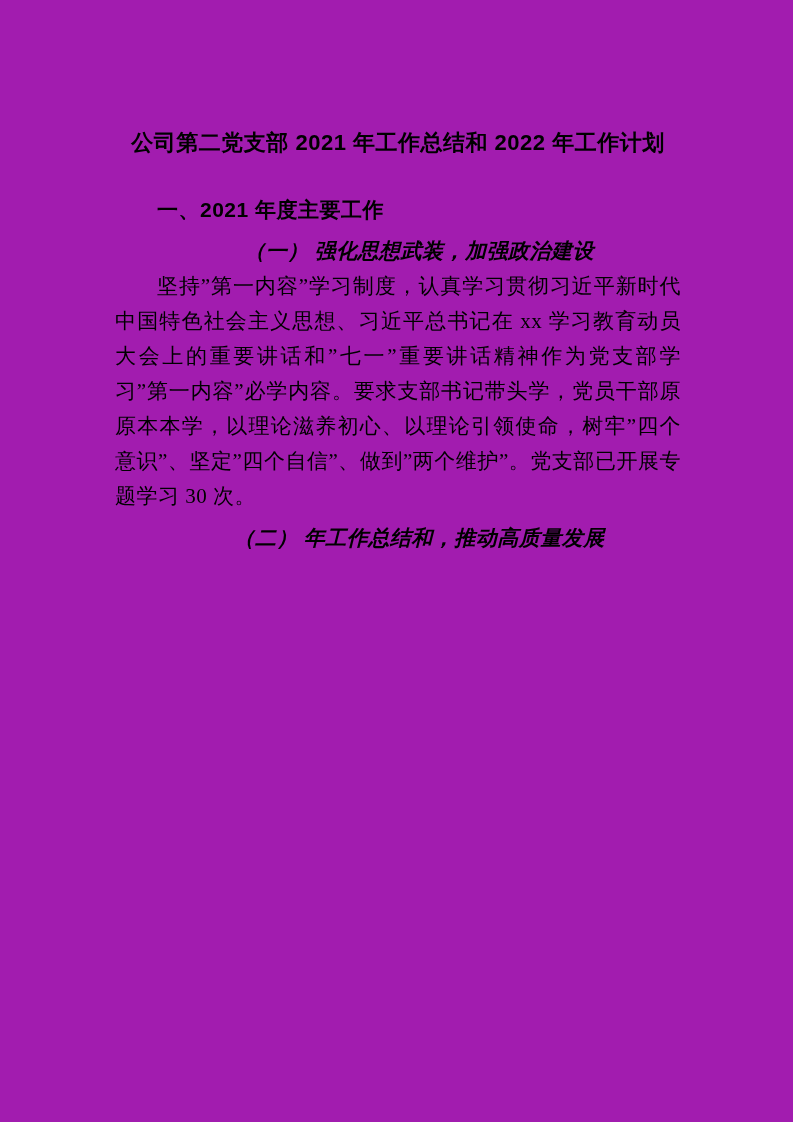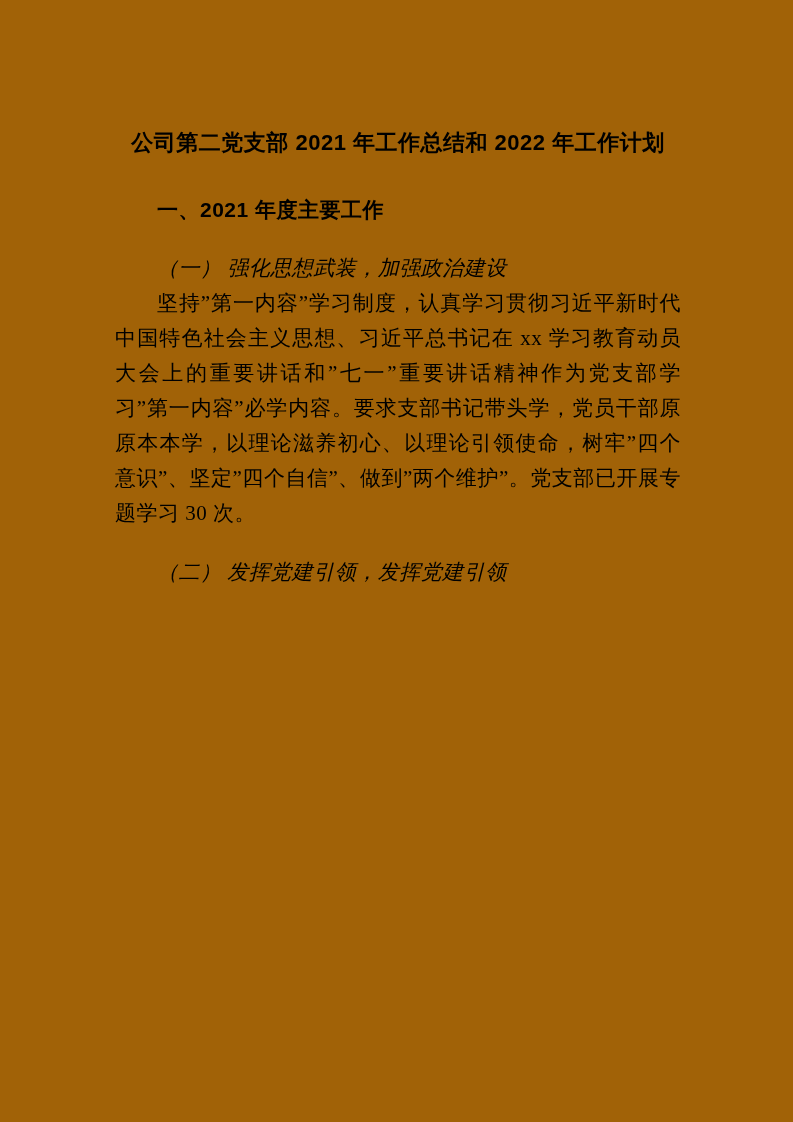--- a/index.html
+++ b/index.html
@@ -4,21 +4,21 @@
 <style>
   html, body {
     margin: 0;
     padding: 0;
     background: #ffffff;
   }
   .page {
     position: relative;
     width: 793px;
     height: 1122px;
-    background: #a16207;
+    background: #a21caf;
     overflow: hidden;
     box-sizing: border-box;
     color: #000000;
   }
   .content {
     position: absolute;
     left: 115px;
     top: 126px;
     width: 566px;
   }
@@ -42,32 +42,32 @@
     letter-spacing: 0.5px;
   }
   .para.h1 {
     font-family: "Liberation Sans", sans-serif;
     font-weight: 700;
     letter-spacing: 0.5px;
     text-align: left;
   }
   .para.h2 {
     font-family: "Liberation Serif", serif;
-    font-weight: 400;
+    font-weight: 700;
     font-style: italic;
-    margin-top: 24px;
-    text-align: left;
+    margin-top: 7px;
+    text-align: center;
   }
 </style>
 </head>
 <body>
 
 <div class="page">
   <div class="content">
     <h1 class="doc-title">公司第二党支部 2021 年工作总结和 2022 年工作计划</h1>
     <div id="paragraphs">
         <p class="para h1">一、2021 年度主要工作</p>
         <p class="para h2">（一） 强化思想武装，加强政治建设</p>
         <p class="para">坚持”第一内容”学习制度，认真学习贯彻习近平新时代中国特色社会主义思想、习近平总书记在 xx 学习教育动员大会上的重要讲话和”七一”重要讲话精神作为党支部学习”第一内容”必学内容。要求支部书记带头学，党员干部原原本本学，以理论滋养初心、以理论引领使命，树牢”四个意识”、坚定”四个自信”、做到”两个维护”。党支部已开展专题学习 30 次。</p>
-        <p class="para h2">（二） 发挥党建引领，发挥党建引领</p>
+        <p class="para h2">（二） 年工作总结和，推动高质量发展</p>
       </div>
   </div>
 </div>
 
 </body></html>

